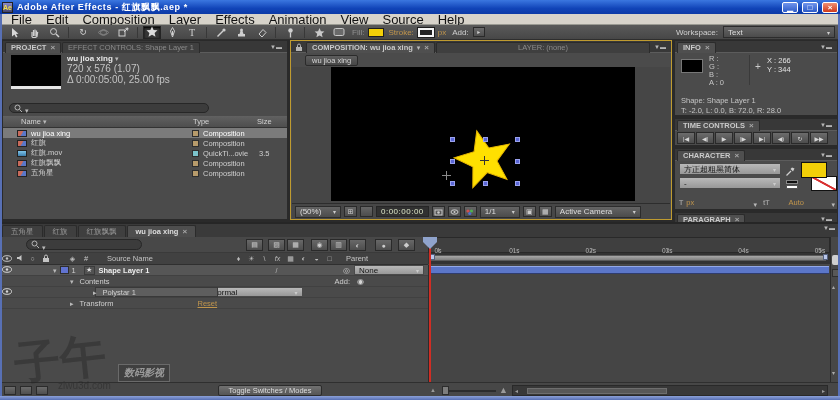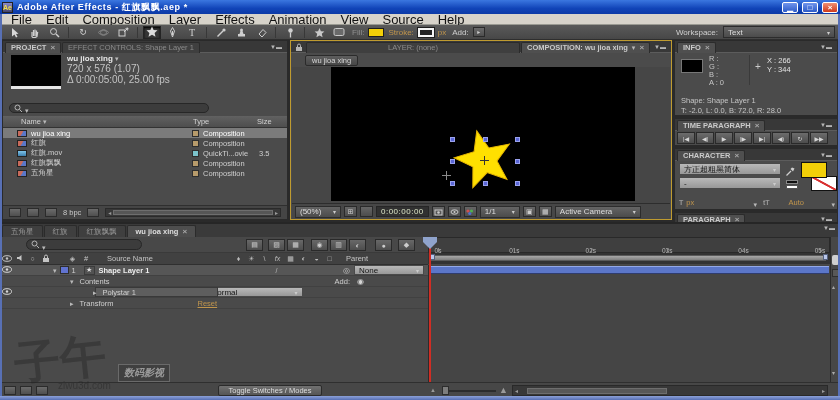--- a/index.html
+++ b/index.html
@@ -344,47 +344,35 @@
 
           <div class="prow">
             <span class="pficon"></span>
             <span class="pname">五角星</span>
             <span class="pchip"></span>
             <span class="ptype">Composition</span>
             <span class="psize"></span>
           </div>
 
       </div>
-      <div class="pfoot">
-        <span class="mini"></span>
-        <span class="mini"></span>
-        <span class="mini"></span>
-        <span>8 bpc</span>
-        <span class="mini"></span>
-        <span class="hscroll">
-            <span>◂</span>
-            <span class="hthumb"></span>
-            <span>▸</span>
-          </span>
-      </div>
     </div>
 
     <div class="panel comp" style="left: 290px; top: 0px; width: 382px; height: 180px; border-color: rgb(191, 155, 48);">
       <div class="ptabs">
         <svg width="8" height="9" style="margin:0 2px">
             <rect x="1" y="4" width="6" height="4" fill="#b5b5b5"></rect>
             <path d="M2.5,4 V2.5 a1.5,1.5 0 0 1 3,0 V4" stroke="#b5b5b5" fill="none"></path>
           </svg>
-        <span class="ptab off" style="flex:1;justify-content:center">
-            <span>LAYER: (none)</span>
-          </span>
         <span class="ptab">
             <span>COMPOSITION: wu jioa xing</span>
             <span class="tri"></span>
             <span class="xic"></span>
+          </span>
+        <span class="ptab off" style="flex:1;justify-content:center">
+            <span>LAYER: (none)</span>
           </span>
         <span class="pmenu"></span>
       </div>
       <div class="subtab">
           <span>wu jioa xing</span>
         </div>
       <div class="viewport">
         <div class="compblack"></div>
         <svg class="abs" style="left:152px;top:59px" width="80" height="70">
           <g transform="translate(40,34) rotate(-14)">
@@ -469,21 +457,21 @@
           <div class="ival">X : 266</div>
           <div class="ival">Y : 344</div>
         </div>
         <div class="abs" style="left:6px;top:48px"><span class="ilabel">Shape: Shape Layer 1</span></div>
         <div class="abs" style="left:6px;top:58px"><span class="ilabel">T: -2.0, L: 0.0, B: 72.0, R: 28.0</span></div>
       </div>
 
       <div class="rpanel" style="height:28px">
         <div class="ptabs">
           <span class="ptab">
-              <span>TIME PARAGRAPH</span>
+              <span>TIME CONTROLS</span>
               <span class="xic"></span>
             </span>
           <span class="pmenu"></span>
         </div>
         <div class="flex" style="padding:1px 2px;gap:1px">
           <span class="tcbtn b1"></span>
           <span class="tcbtn b2"></span>
           <span class="tcbtn b3"></span>
           <span class="tcbtn b4"></span>
           <span class="tcbtn b5"></span>

